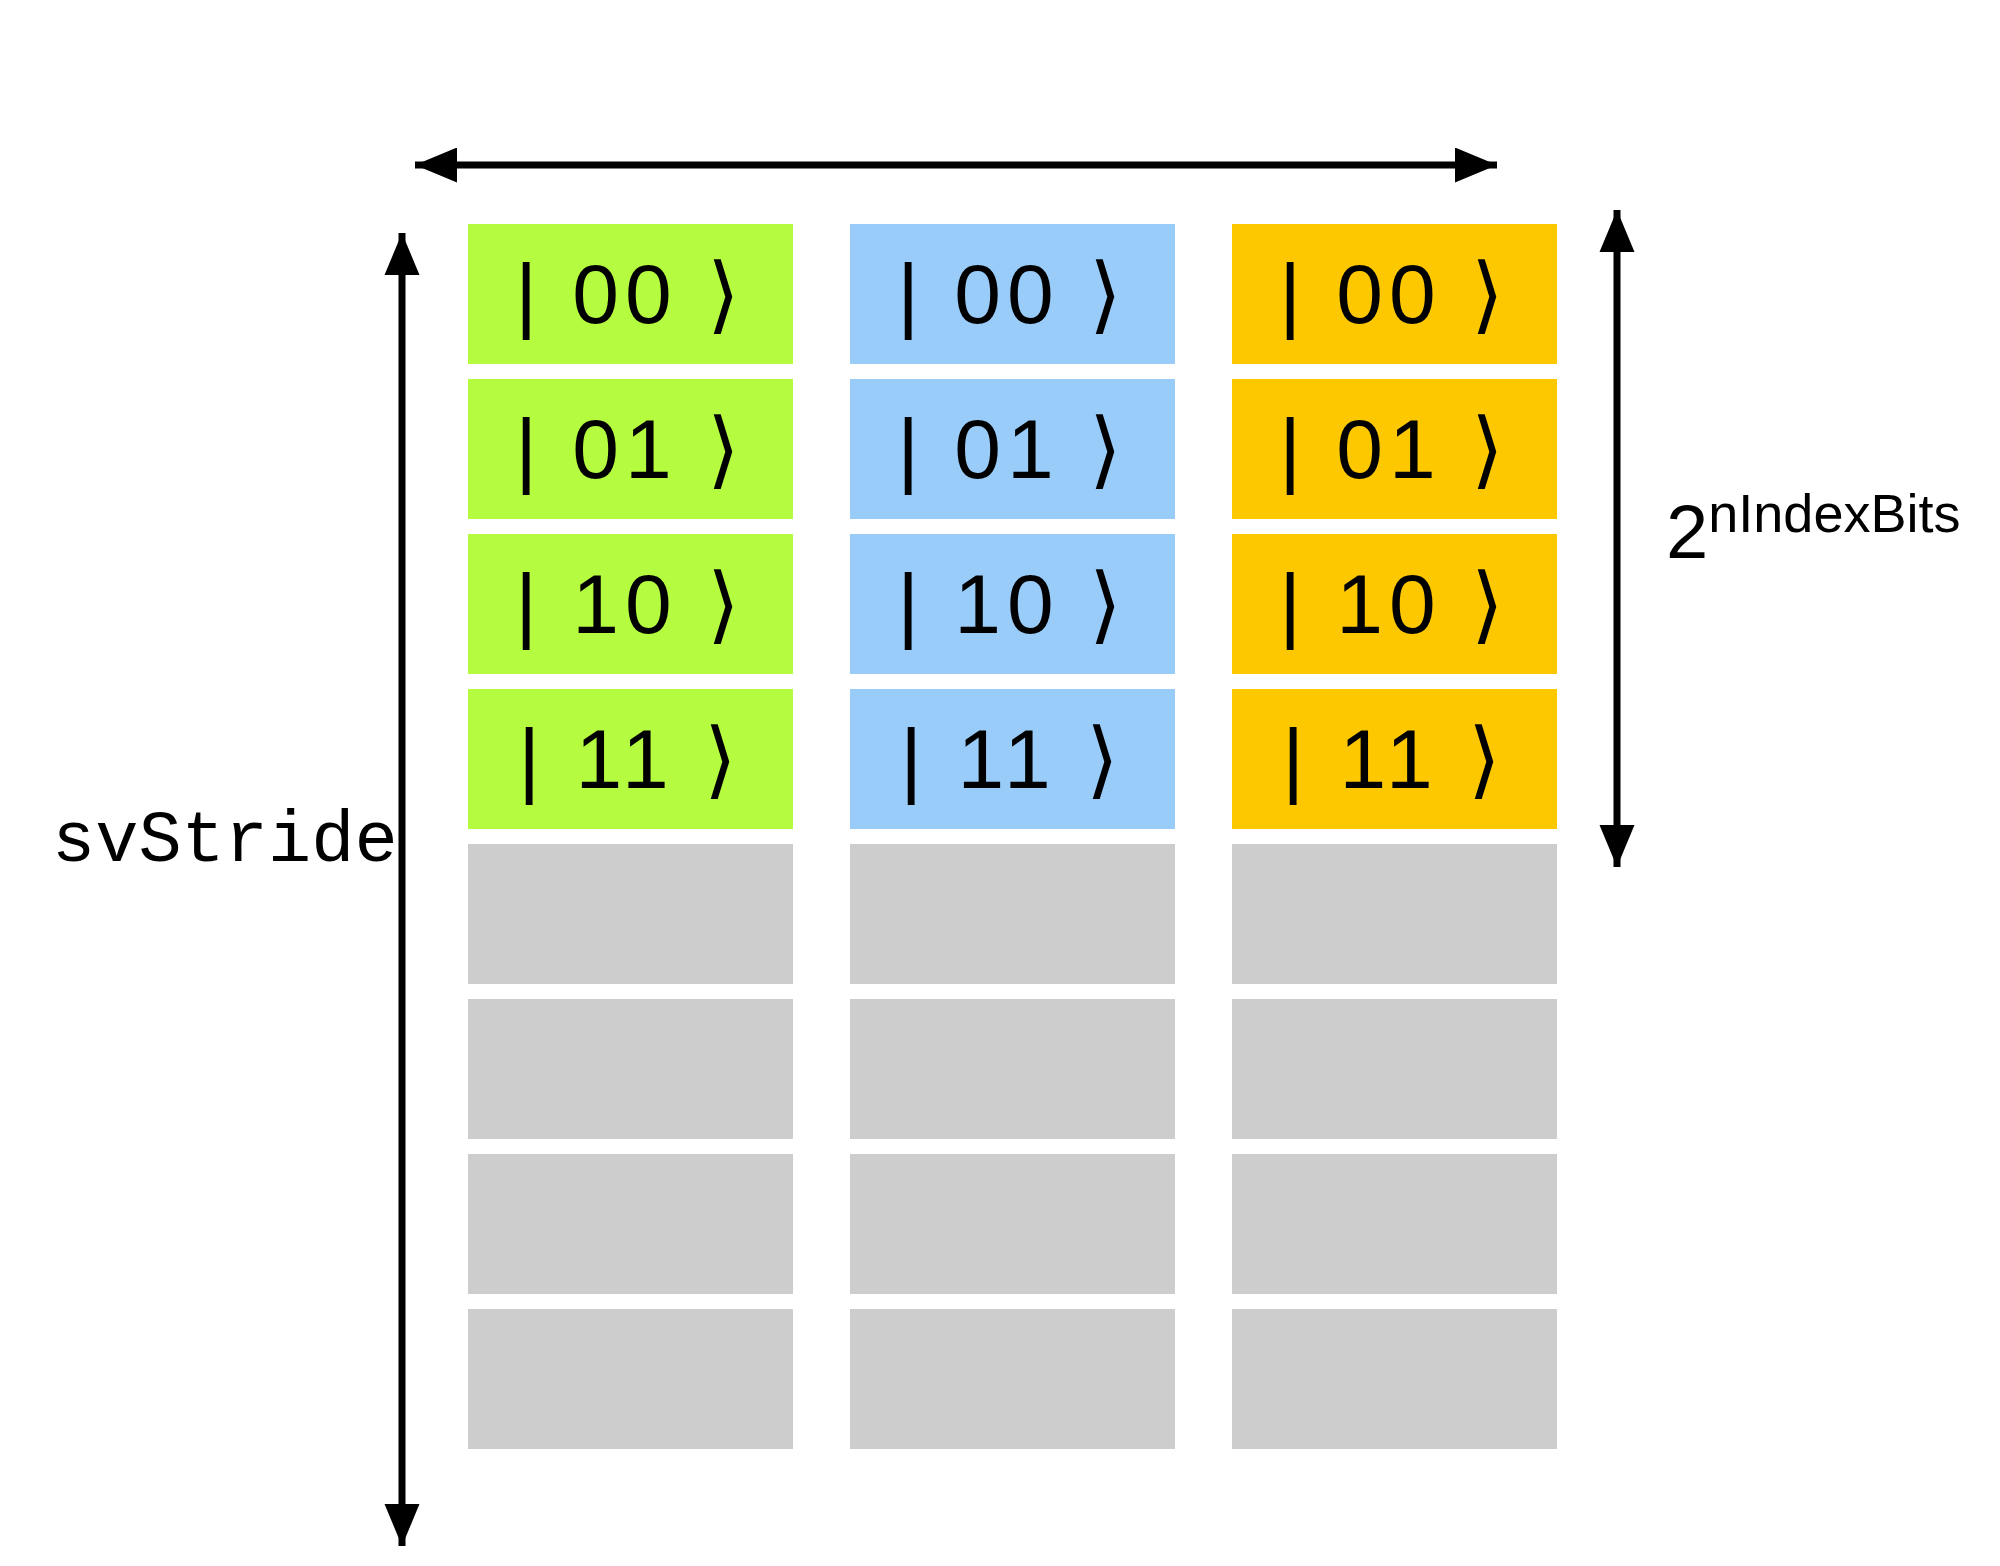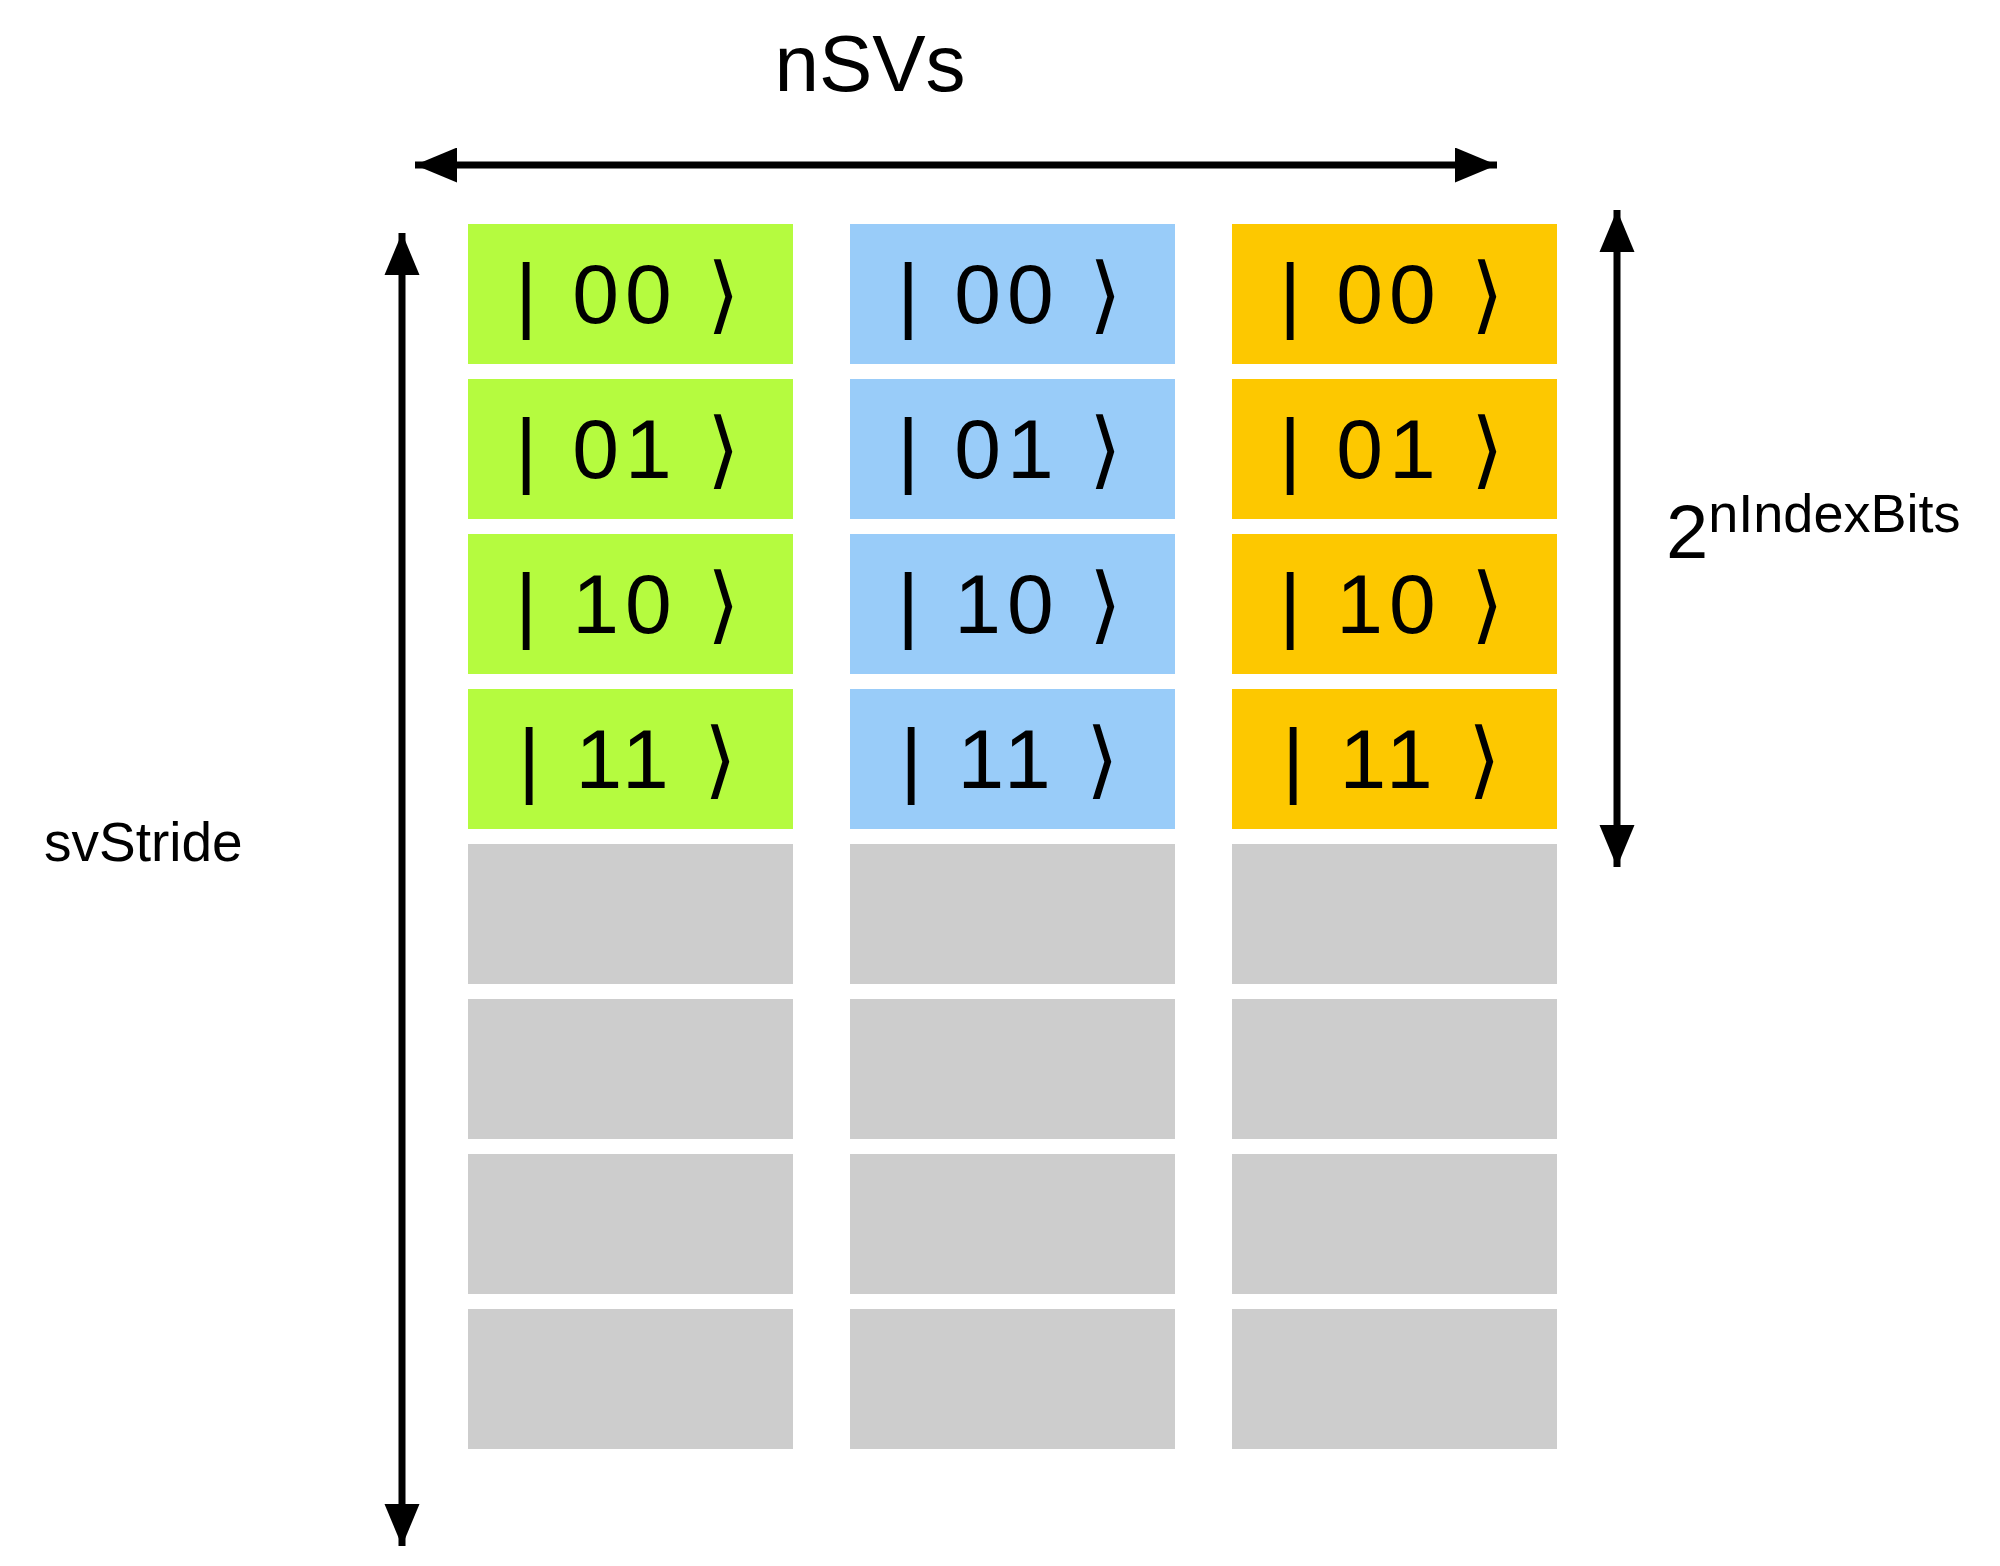--- a/index.html
+++ b/index.html
@@ -22,22 +22,22 @@
     position: absolute;
     color: #000000;
     white-space: nowrap;
   }
   .top-label {
     left: 640px; top: 24px; width: 460px;
     font-size: 80px; line-height: 80px;
     text-align: center;
   }
   .left-label {
-    left: 44px; top: 802px;
-    font-size: 55px; line-height: 80px;
+    left: 52px; top: 802px;
+    font-size: 72px; line-height: 80px; font-family: Liberation Mono, monospace;
   }
   .right-label {
     left: 1666px; top: 494px;
     font-size: 76px; line-height: 76px;
   }
   .right-label .exp-sup {
     font-size: 54px;
     position: relative;
     top: -26px;
     text-align: right;
@@ -80,21 +80,20 @@
       </marker>
       <marker id="ah-start" markerWidth="7" markerHeight="6" refX="0" refY="2.5" orient="auto" markerUnits="strokeWidth">
         <path d="M6,0 L0,2.5 L6,5 Z" fill="#000000"></path>
       </marker>
     </defs>
     <line x1="415" y1="165" x2="1497" y2="165" stroke="#000000" stroke-width="7" marker-start="url(#ah-start)" marker-end="url(#ah-end)"></line>
     <line x1="402" y1="233" x2="402" y2="1546" stroke="#000000" stroke-width="7" marker-start="url(#ah-start)" marker-end="url(#ah-end)"></line>
     <line x1="1617" y1="210" x2="1617" y2="867" stroke="#000000" stroke-width="7" marker-start="url(#ah-start)" marker-end="url(#ah-end)"></line>
   </svg>
 
-  <div class="label top-label">nSVs</div>
 
   <div class="label left-label">svStride</div>
 
   <div class="label right-label">
     <span class="exp-base">2</span><span class="exp-sup">nIndexBits</span>
   </div>
 
   <div class="memory-grid">
       <div class="sv-column">
         <div class="cell ket" style="background: rgb(181, 251, 63);">| 00 ⟩</div>

